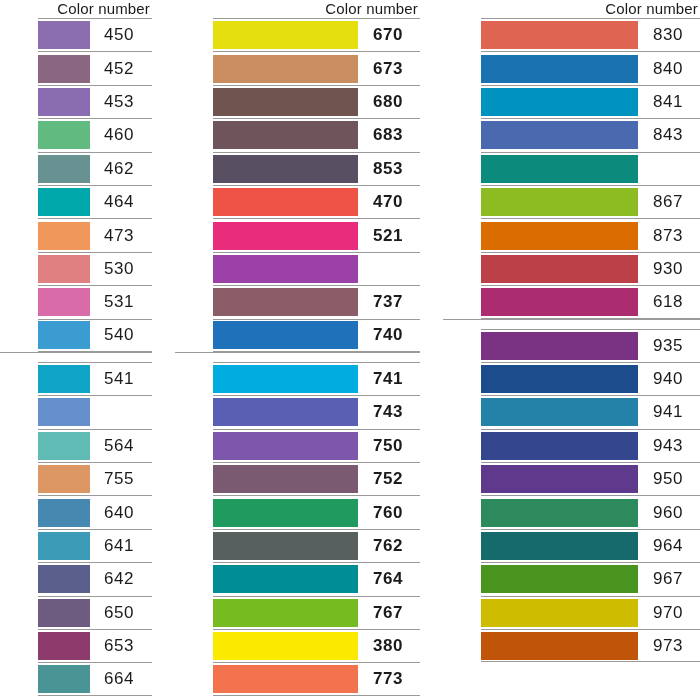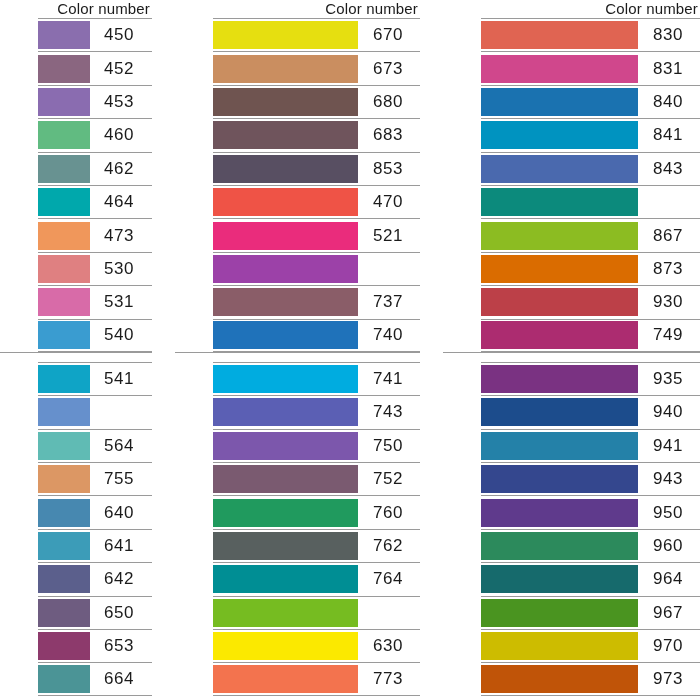--- a/index.html
+++ b/index.html
@@ -90,21 +90,21 @@
     flex: 1 1 auto;
     display: flex;
     align-items: center;
     justify-content: center;
     font-size: 17px;
     letter-spacing: 0.6px;
     color: #1b1b1b;
     font-family: "Liberation Sans", sans-serif;
   }
   .col-0 .num-cell { padding-right: 4px; }
-  .col-1 .num-cell { padding-right: 2px; }
+  .col-1 .num-cell { padding-right: 2px; font-weight: bold; }
   .col-2 .num-cell { padding-right: 2px; }
 </style>
 </head>
 <body>
 
 <div id="chart">
     <div class="column col-0">
       <div class="col-header">Color number</div>
       <div class="rows">
         <div class="row">
@@ -335,52 +335,47 @@
         <div class="row">
           <div class="swatch-cell">
             <div class="swatch" style="background: rgb(0, 142, 148);"></div>
           </div>
           <div class="num-cell">764</div>
         </div>
         <div class="row">
           <div class="swatch-cell">
             <div class="swatch" style="background: rgb(118, 188, 33);"></div>
           </div>
+          <div class="num-cell">767</div>
         </div>
         <div class="row">
           <div class="swatch-cell">
             <div class="swatch" style="background: rgb(251, 233, 0);"></div>
           </div>
-          <div class="num-cell">630</div>
+          <div class="num-cell">380</div>
         </div>
         <div class="row last">
           <div class="swatch-cell">
             <div class="swatch" style="background: rgb(243, 115, 78);"></div>
           </div>
           <div class="num-cell">773</div>
         </div>
       </div>
     </div>
     <div class="column col-2">
       <div class="col-header">Color number</div>
       <div class="rows">
         <div class="row">
           <div class="swatch-cell">
             <div class="swatch" style="background: rgb(224, 100, 82);"></div>
           </div>
           <div class="num-cell">830</div>
         </div>
         <div class="row">
           <div class="swatch-cell">
-            <div class="swatch" style="background: rgb(208, 71, 140);"></div>
-          </div>
-          <div class="num-cell">831</div>
-        </div>
-        <div class="row">
-          <div class="swatch-cell">
             <div class="swatch" style="background: rgb(26, 114, 176);"></div>
           </div>
           <div class="num-cell">840</div>
         </div>
         <div class="row">
           <div class="swatch-cell">
             <div class="swatch" style="background: rgb(0, 147, 192);"></div>
           </div>
           <div class="num-cell">841</div>
         </div>
@@ -410,21 +405,21 @@
         <div class="row">
           <div class="swatch-cell">
             <div class="swatch" style="background: rgb(188, 64, 72);"></div>
           </div>
           <div class="num-cell">930</div>
         </div>
         <div class="row last">
           <div class="swatch-cell">
             <div class="swatch" style="background: rgb(172, 44, 112);"></div>
           </div>
-          <div class="num-cell">749</div>
+          <div class="num-cell">618</div>
         </div>
       </div>
       <div class="section-gap"></div>
       <div class="rows">
         <div class="row">
           <div class="swatch-cell">
             <div class="swatch" style="background: rgb(122, 50, 130);"></div>
           </div>
           <div class="num-cell">935</div>
         </div>

